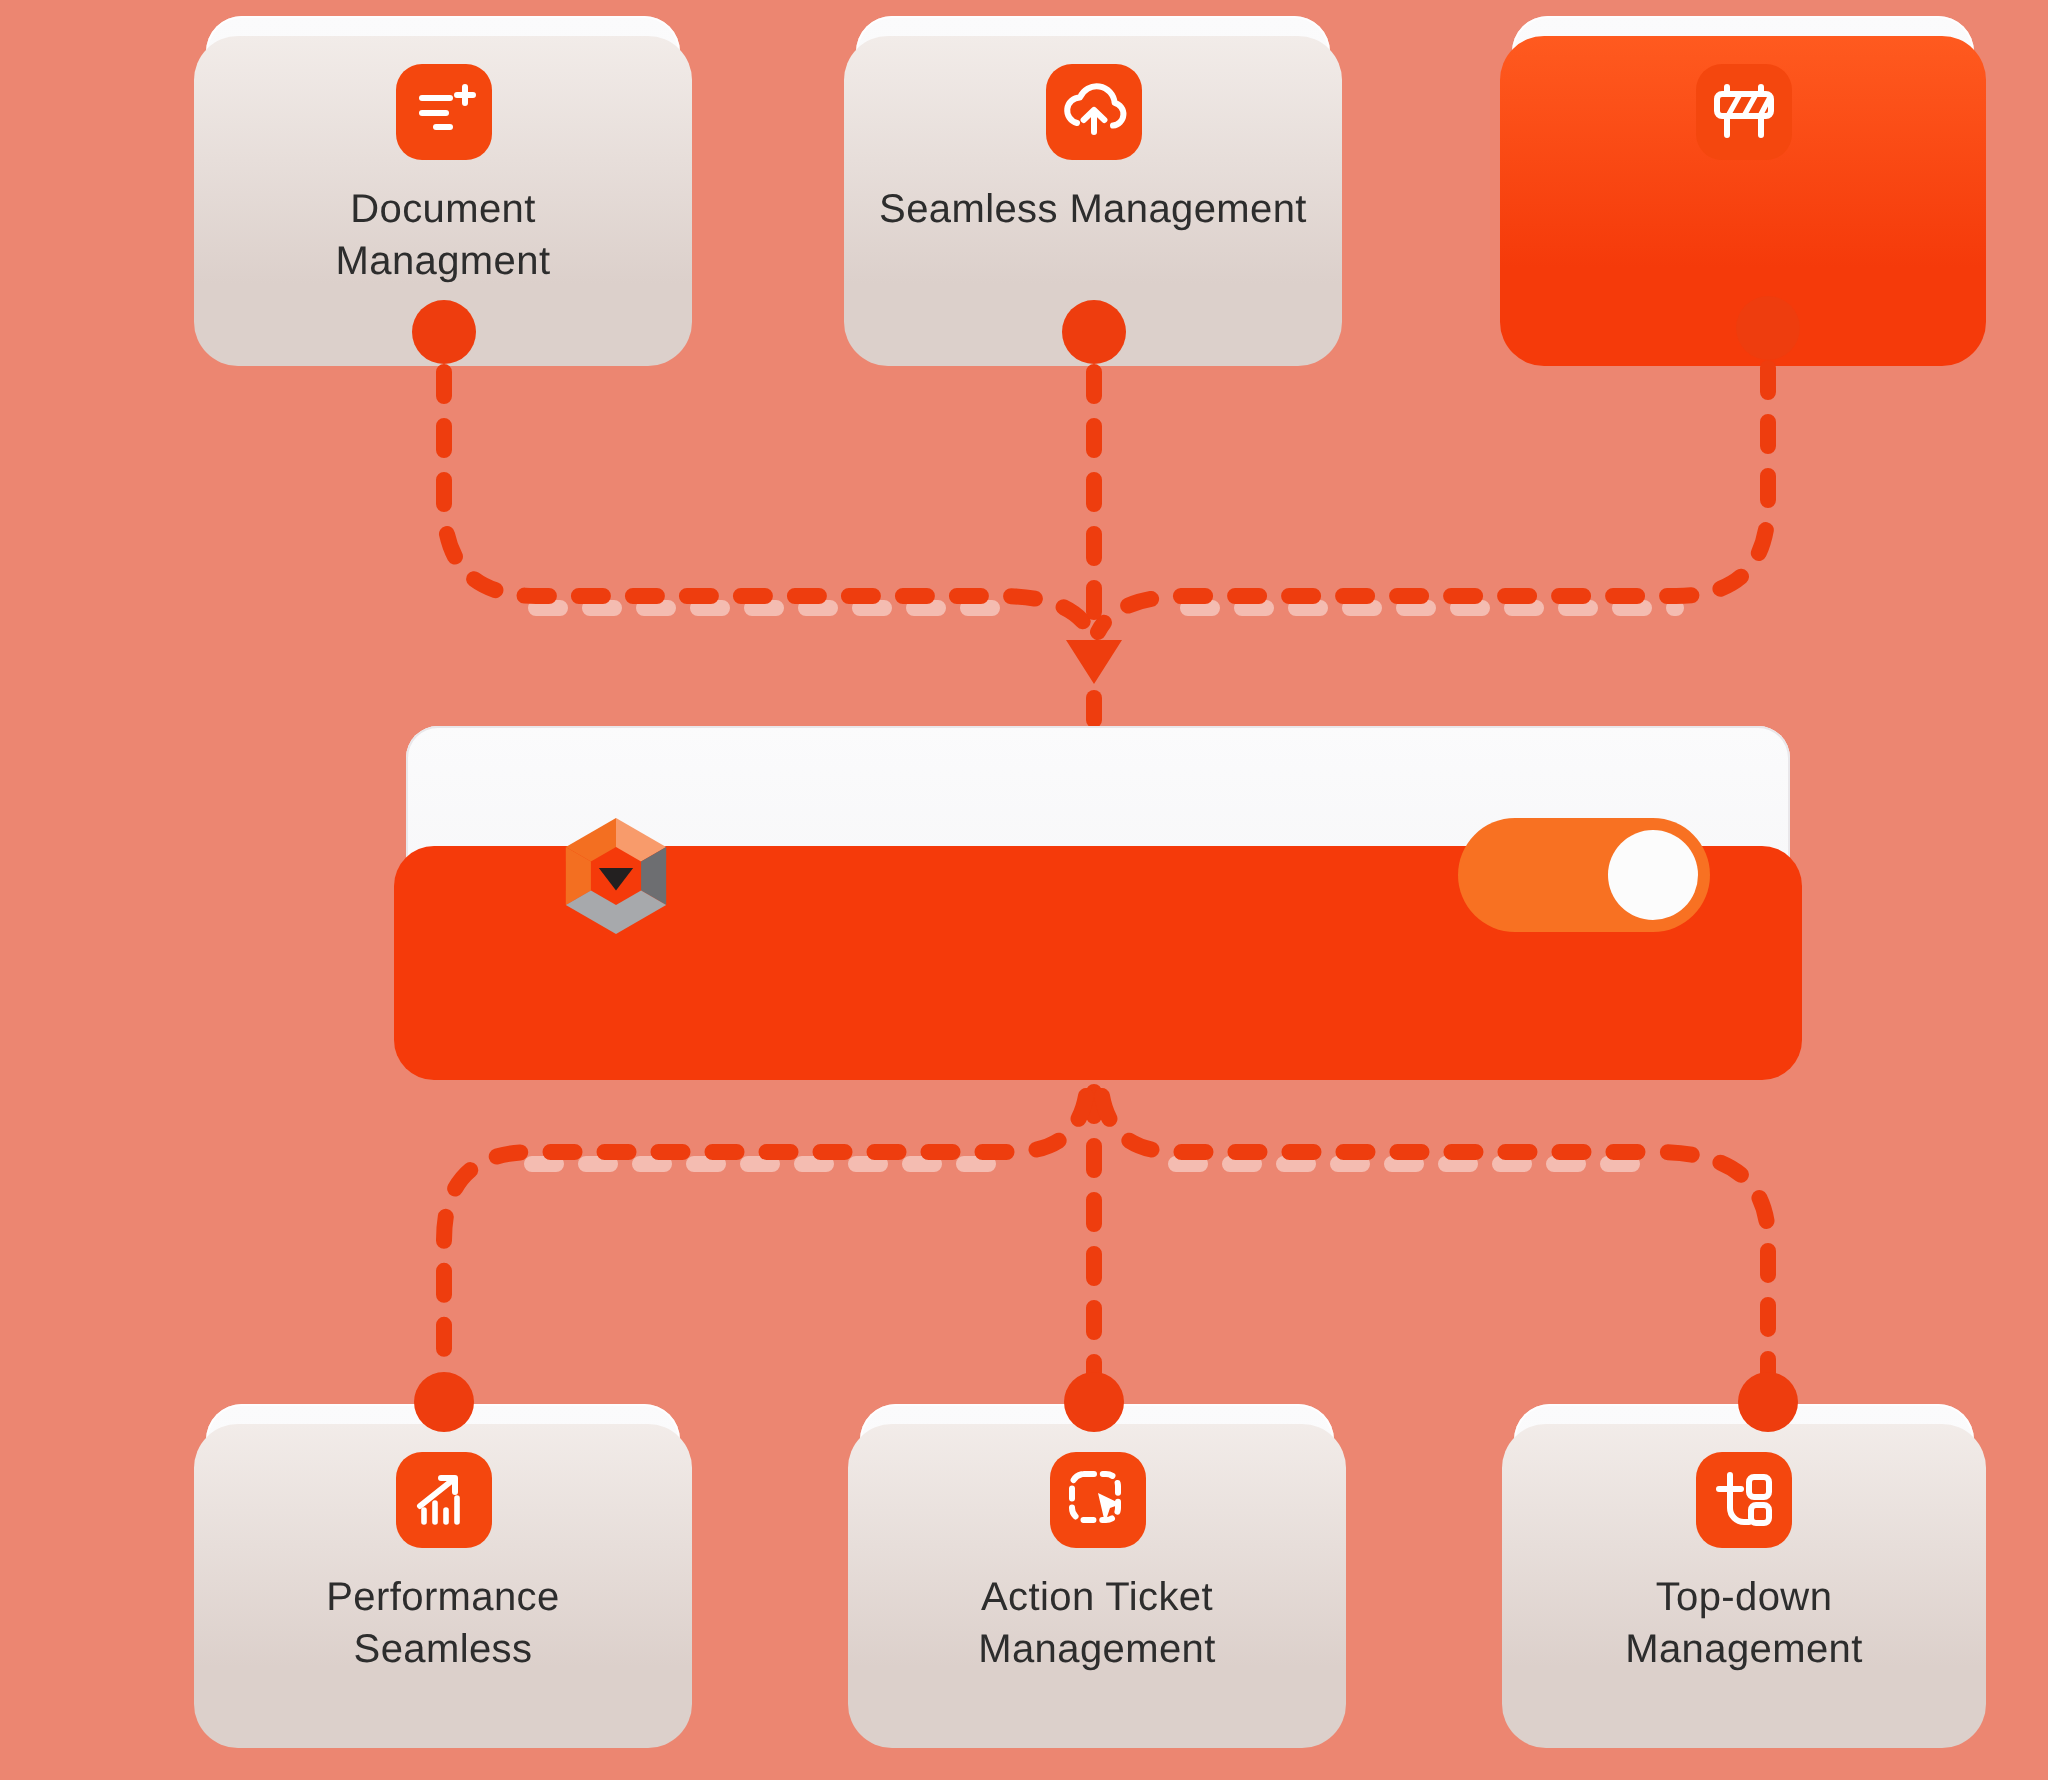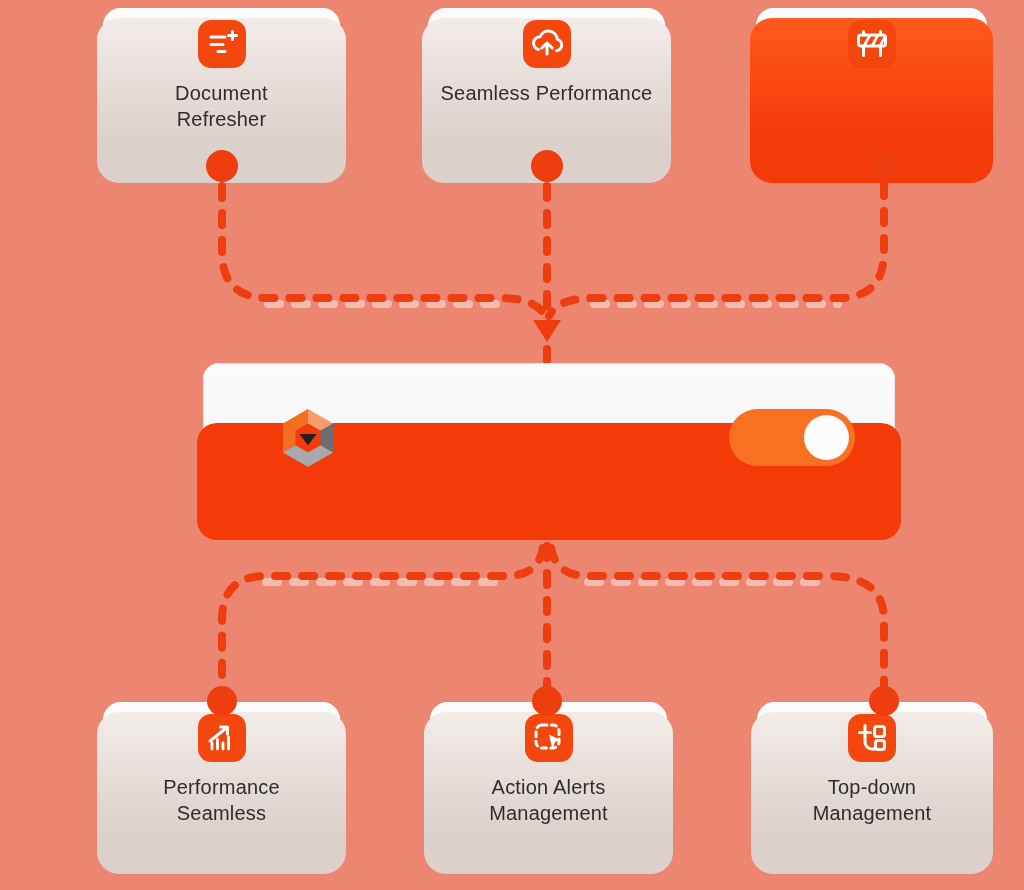--- a/index.html
+++ b/index.html
@@ -5,21 +5,21 @@
   * { margin:0; padding:0; box-sizing:border-box; }
   html,body { width:1024px; height:890px; background:#EC8671; font-family:"Liberation Sans", sans-serif; }
   .canvas { position:relative; width:1024px; height:890px; background:#EC8671; overflow:hidden; }
 
   
   .card {
     position:absolute;
     background:linear-gradient(180deg,#FBFBFC 0%,#F6F6F7 100%);
     border-radius:18px;
     display:flex; flex-direction:column; align-items:center;
-    padding-top:12px; gap:12px;
+    padding-top:24px; gap:12px;
     z-index:1;
     box-shadow:inset 0 0 0 1px rgba(255,255,255,.8);
   }
   .card::before {
     content:""; position:absolute; z-index:-1;
     left:-6px; right:-6px; top:10px; bottom:-15px;
     border-radius:22px;
     background:linear-gradient(180deg,#F2ECE9 0%,#DCD0CB 75%);
   }
   .card.red-slab::before {
@@ -99,33 +99,33 @@
     <div class="icon-tile">
       <svg viewBox="0 0 48 48">
         <path d="M13 17 H27"></path>
           <path d="M13 24.5 H25"></path>
           <path d="M20 31.5 H27"></path>
         <path d="M34.5 11.5 V19.5 M30.5 15.5 H38.5"></path>
       </svg>
     </div>
     <div class="card-label">
       <span>Document</span>
-      <span>Refresher</span>
+      <span>Managment</span>
     </div>
   </div>
 
   <div class="card card-top pos-c2">
     <div class="icon-tile">
       <svg viewBox="0 0 48 48">
         <path d="M15.5 29.5 A6.5 6.5 0 0 1 17 16.7 A9 9 0 0 1 34.3 19.4 A5.8 5.8 0 0 1 33.5 30.8"></path>
         <path d="M24 34 V23.5 M18.8 28 L24 23 L29.2 28"></path>
       </svg>
     </div>
     <div class="card-label">
-      <span>Seamless Performance</span>
+      <span>Seamless Management</span>
       <span></span>
     </div>
   </div>
 
   <div class="card card-top pos-c3 red-slab">
     <div class="icon-tile">
       <svg viewBox="0 0 48 48">
         <rect x="10.5" y="15" width="27" height="11" rx="2.5"></rect>
         <path d="M16.5 25 L21.5 16 M24.5 25 L29.5 16 M32.5 25 L36.5 17.5" stroke-width="2.6"></path>
         <path d="M15.5 26 V35.5 M32.5 26 V35.5"></path>
@@ -164,21 +164,21 @@
   </div>
 
   <div class="card card-bottom pos-c5">
     <div class="icon-tile">
       <svg viewBox="0 0 48 48">
         <rect x="11" y="11" width="23" height="23" rx="6" stroke-dasharray="5 4.4"></rect>
         <path d="M24 20.5 L35.5 26 L30 28 L27.5 35.5 Z" fill="#fff" stroke="none"></path>
       </svg>
     </div>
     <div class="card-label">
-      <span>Action Alerts</span>
+      <span>Action Ticket</span>
       <span>Management</span>
     </div>
   </div>
 
   <div class="card card-bottom pos-c6">
     <div class="icon-tile">
       <svg viewBox="0 0 48 48">
         <path d="M17 11.5 V28 a7 7 0 0 0 7 7 h2.5"></path>
         <path d="M11.5 18.5 H22.5"></path>
         <rect x="26.5" y="12.5" width="10" height="10" rx="2.5"></rect>

